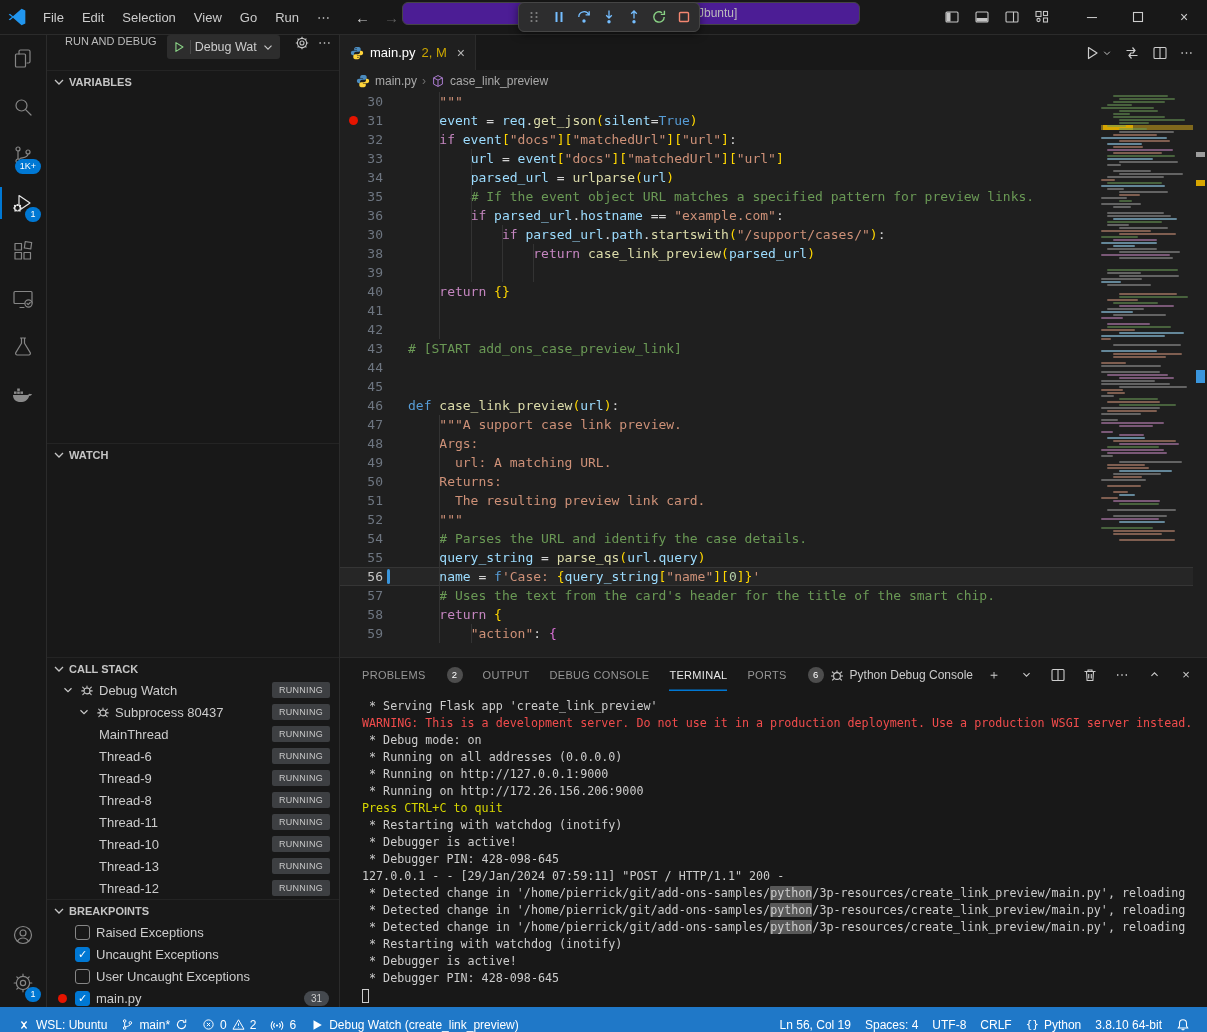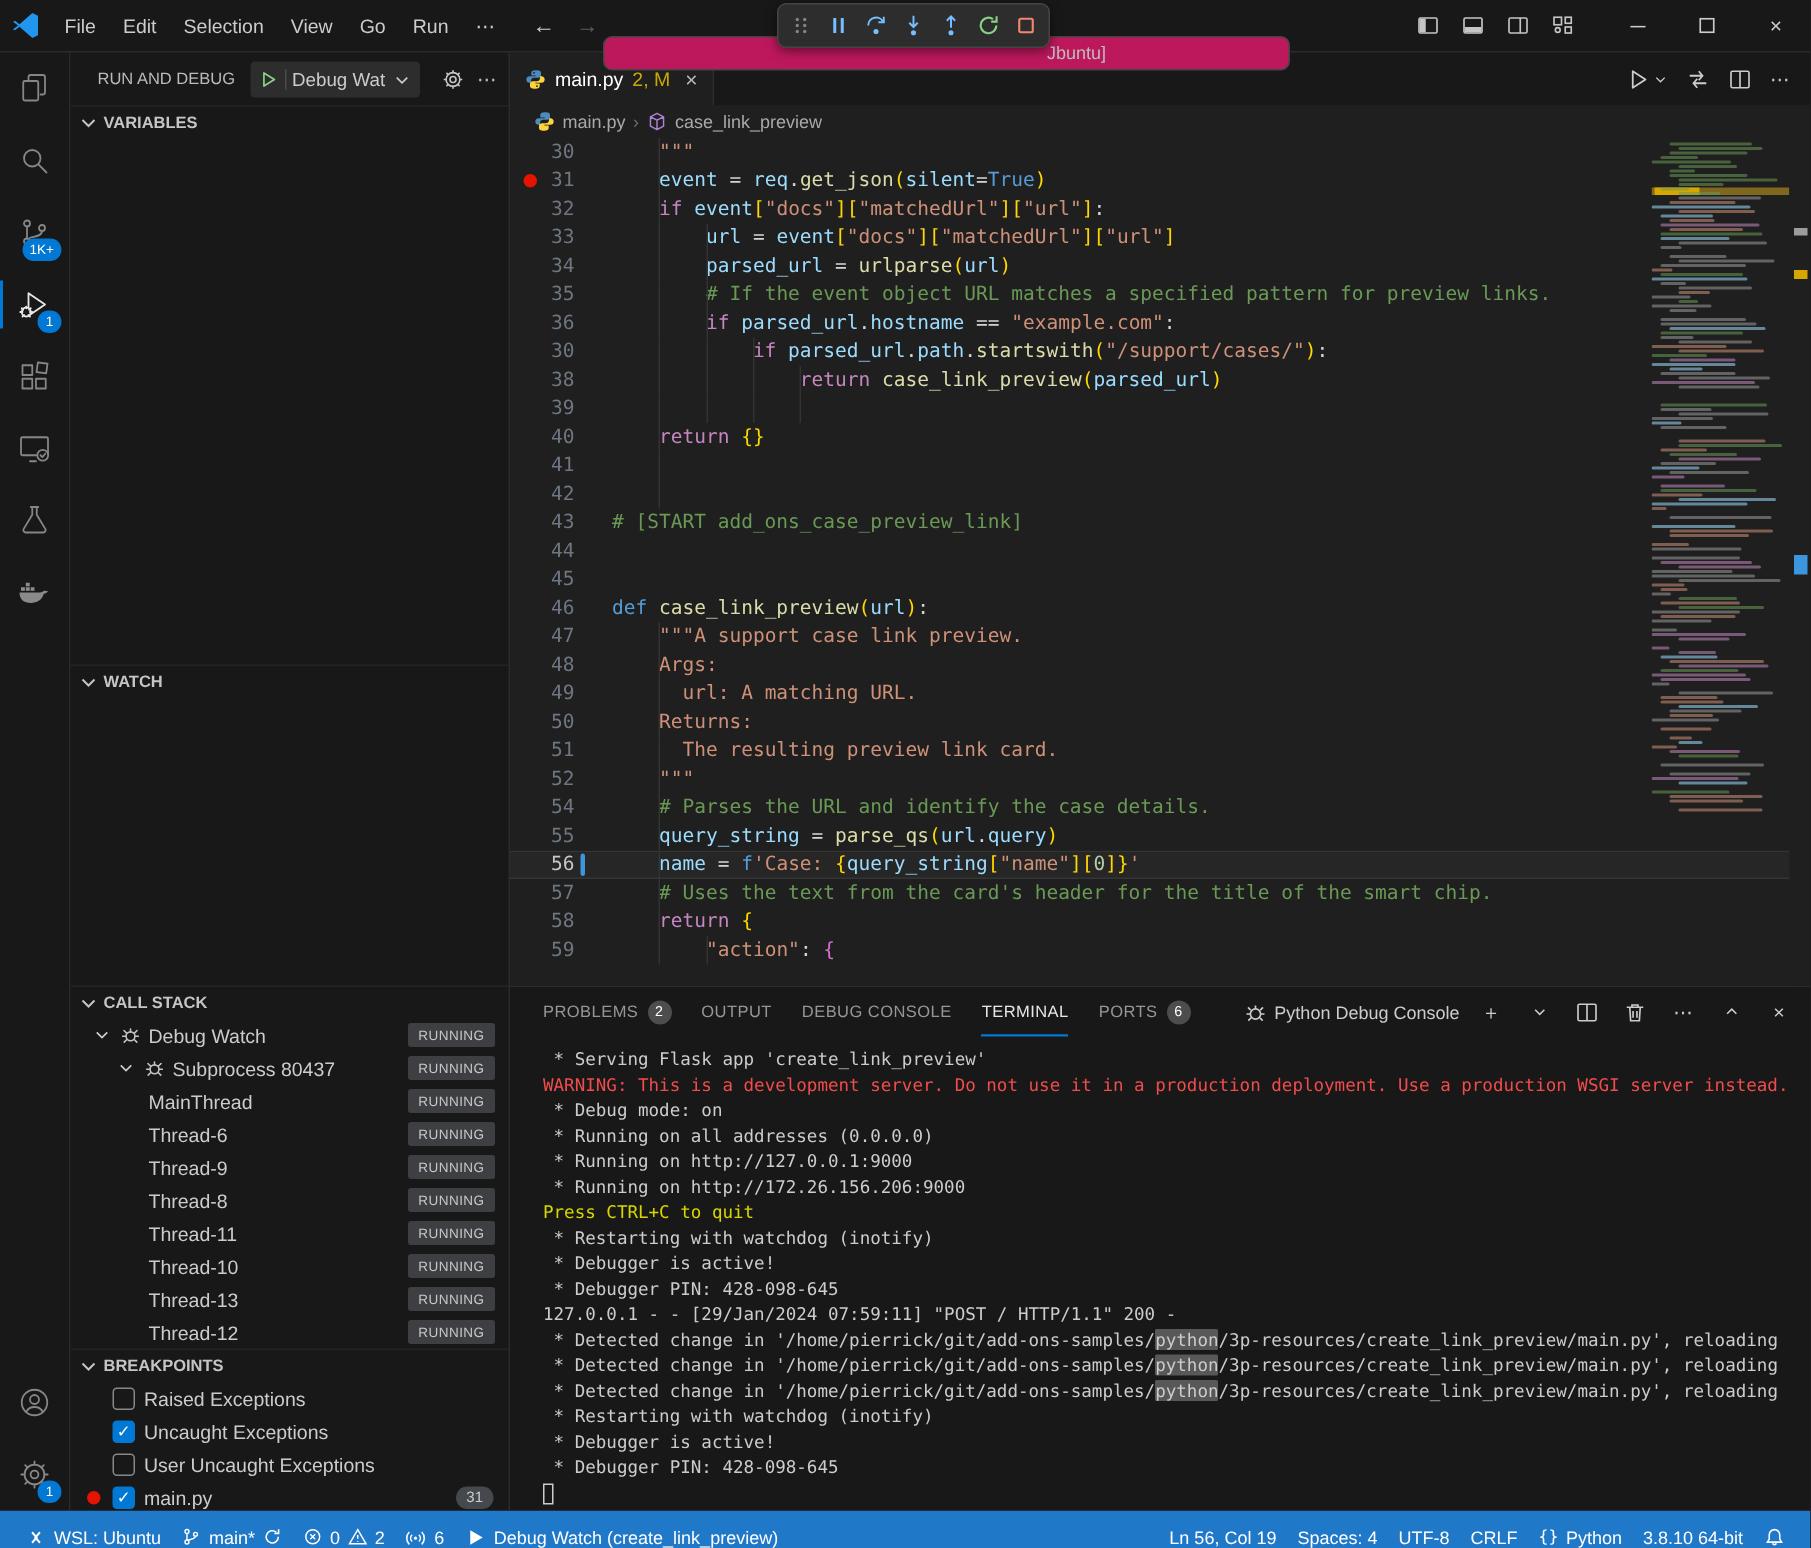--- a/index.html
+++ b/index.html
@@ -7,22 +7,22 @@
     font-family:"Liberation Sans",sans-serif; color:#cccccc; font-size:13px; }
 
   
   .titlebar { position:relative; height:35px; background:#181818; border-bottom:1px solid #2b2b2b;
     display:flex; align-items:center; }
   .logo { width:34px; display:flex; justify-content:center; }
   .menus { display:flex; align-items:center; }
   .menu-item { padding:4px 9px; font-size:13px; color:#cccccc; border-radius:5px; }
   .nav-arrows { display:flex; gap:14px; margin-left:16px; font-size:15px; }
   .nav-back { color:#cfcfcf; } .nav-fwd { color:#5f5f5f; }
-  .command-center { position:absolute; left:402px; top:24px; width:458px; height:23px;
-    background:#be185d; border:1px solid #454545; border-radius:6px; font-size:12px; color:#bdbdbd; }
+  .command-center { position:absolute; left:402px; top:2px; width:458px; height:23px;
+    background:#4c1d95; border:1px solid #454545; border-radius:6px; font-size:12px; color:#bdbdbd; }
   .cc-text { position:absolute; left:295px; top:3px; }
   .debug-toolbar { position:absolute; left:518px; top:2px; height:30px; z-index:5;
     background:#2d2d2e; border:1px solid #454545; border-radius:6px; box-shadow:0 2px 8px rgba(0,0,0,.5);
     display:flex; align-items:center; padding:0 3px; gap:1px; }
   .dbg-btn { width:24px; height:24px; display:flex; align-items:center; justify-content:center; border-radius:4px; }
   .win-icons { margin-left:auto; display:flex; align-items:center; }
   .win-layout { display:flex; gap:4px; margin-right:14px; color:#c5c5c5; }
   .win-layout span { width:26px; height:26px; display:flex; align-items:center; justify-content:center; }
   .win-ctl { width:46px; height:34px; display:flex; align-items:center; justify-content:center; color:#cccccc; font-size:14px; }
 
@@ -35,21 +35,21 @@
   .ab-item { position:relative; height:48px; display:flex; align-items:center; justify-content:center;
     color:#868686; }
   .ab-item.active { color:#e7e7e7; }
   .ab-item.active::before { content:""; position:absolute; left:0; top:8px; bottom:8px; width:2px; background:#0078d4; }
   .ab-badge { position:absolute; right:5px; bottom:5px; background:#0078d4; color:#fff;
     font-size:9px; line-height:1; padding:3px 5px; border-radius:9px; min-width:16px; text-align:center; }
   .ab-spacer { flex:1; }
 
   
   .sidebar { width:293px; background:#181818; border-right:1px solid #2b2b2b; display:flex; flex-direction:column; overflow:hidden; }
-  .pane-header { height:35px; flex:none; display:flex; align-items:center; padding:0 8px 0 18px; }
+  .pane-header { height:35px; flex:none; display:flex; align-items:flex-start; padding:0 8px 0 18px; }
   .pane-title { font-size:11px; color:#bbbbbb; white-space:nowrap; }
   .config-pill { margin-left:10px; height:24px; background:#2d2d2d; border-radius:3px;
     display:flex; align-items:center; padding:0 5px; gap:4px; font-size:12.5px; color:#cccccc; }
   .config-div { width:1px; height:14px; background:#4a4a4a; }
   .pane-acts { margin-left:auto; display:flex; gap:8px; color:#c5c5c5; }
   .sec-head { height:22px; flex:none; display:flex; align-items:center; gap:2px; padding-left:4px;
     font-size:11px; font-weight:bold; color:#c5c5c5; border-top:1px solid #242424; }
   .sec-body { overflow:hidden; }
   .cs-row { height:22px; display:flex; align-items:center; gap:5px; font-size:13px; color:#cccccc; }
   .run-badge { margin-left:auto; margin-right:9px; background:#3d3f42; color:#c8c8c8;
@@ -93,21 +93,21 @@
   .mm-row { height:2px; margin-bottom:1px; border-radius:1px; }
   .mm-band { position:absolute; left:0; top:33px; width:92px; height:5px; background:rgba(160,130,30,.75); }
   .mm-band::before { content:""; position:absolute; left:2px; top:0; width:30px; height:5px; background:#d7a600; }
   .ovruler { position:absolute; top:0; right:0; width:14px; height:565px; background:#1f1f1f; }
   .ov-mark { position:absolute; right:2px; width:9px; }
 
   
   .panel { height:350px; flex:none; background:#181818; border-top:1px solid #2b2b2b; display:flex; flex-direction:column; }
   .panel-head { height:33px; flex:none; display:flex; align-items:center; padding:0 10px 0 22px; }
   .ptabs { display:flex; gap:20px; align-items:center; }
-  .ptab { display:flex; align-items:center; gap:6px; font-size:11px; letter-spacing:.3px; color:#969696; height:33px; }
+  .ptab { display:flex; align-items:center; gap:21px; font-size:11px; letter-spacing:.3px; color:#969696; height:33px; }
   .ptab.active { color:#e7e7e7; box-shadow:inset 0 -1.5px 0 #0078d4; }
   .pbadge { background:#4d4d4d; color:#fff; font-size:9.5px; min-width:16px; height:16px; border-radius:8px;
     display:flex; align-items:center; justify-content:center; padding:0 4px; }
   .phead-right { margin-left:auto; display:flex; align-items:center; gap:10px; color:#cccccc; }
   .console-sel { display:flex; align-items:center; gap:5px; font-size:12px; color:#cccccc; }
   .ph-ico { width:22px; height:22px; display:flex; align-items:center; justify-content:center; }
 
   .terminal { flex:1; padding:7px 0 0 22px; overflow:hidden; }
   .tline { font:11.7px/17px "DejaVu Sans Mono",monospace; white-space:pre; color:#cccccc; }
   .tl-r { color:#f14c4c; } .tl-y { color:#d7d700; }

